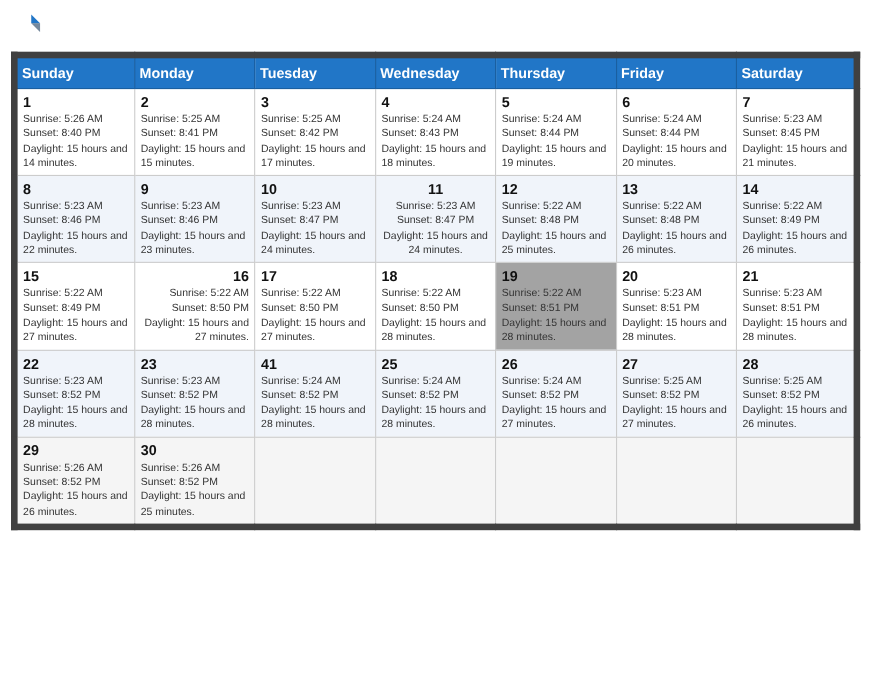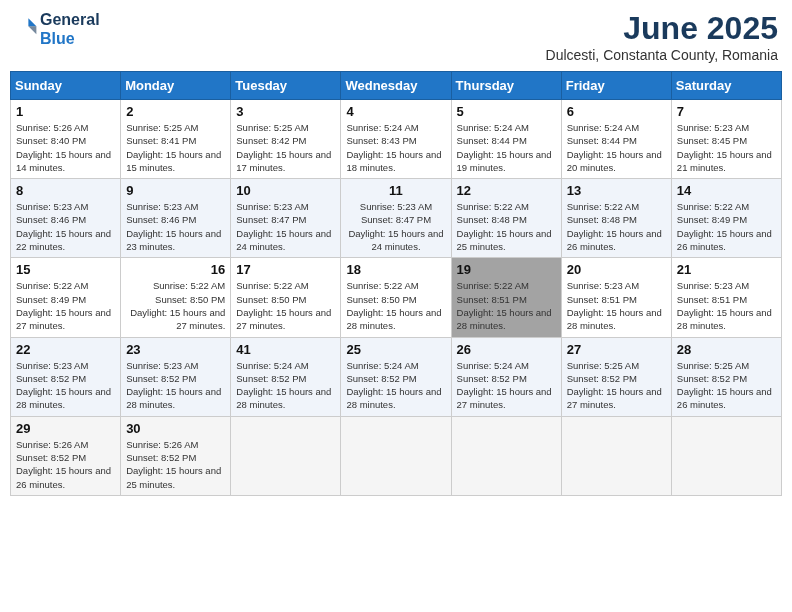--- a/index.html
+++ b/index.html
@@ -35,21 +35,21 @@
       color: #1a3a5c;
     }
     .location-title {
       font-size: 14px;
       color: #333;
       font-weight: normal;
     }
     .calendar {
       width: 100%;
       border-collapse: collapse;
-      border: 1px solid #404040;
+      border: 6px solid #404040;
       padding-left: 40px;
     }
     .calendar th {
       background-color: #2176c7;
       color: #fff;
       font-size: 13px;
       font-weight: bold;
       padding: 6px 4px;
       text-align: left;
       border: 1px solid #1a5fa0;
@@ -90,28 +90,20 @@
 <body>
 
 <div class="header-area">
   <div class="logo">
     <div>
       <svg class="logo-icon" viewBox="0 0 30 30">
         <polygon points="18,4 28,14 18,14" fill="#2176c7"></polygon>
         <polygon points="18,14 28,14 28,24" fill="#1a3a5c" opacity="0.6"></polygon>
       </svg>
     </div>
-    <div>
-      <div style="font-size:16px; font-weight:bold; color:#1a3a5c; line-height:1.2;">General</div>
-      <div style="font-size:16px; font-weight:bold; color:#2176c7; line-height:1.2;">Blue</div>
-    </div>
-  </div>
-  <div class="title-area">
-    <div class="month-title">June 2025</div>
-    <div class="location-title">Dulcesti, Constanta County, Romania</div>
   </div>
 </div>
 
 <table class="calendar">
   <thead>
     <tr>
       <th>Sunday</th>
       <th>Monday</th>
       <th>Tuesday</th>
       <th>Wednesday</th>

